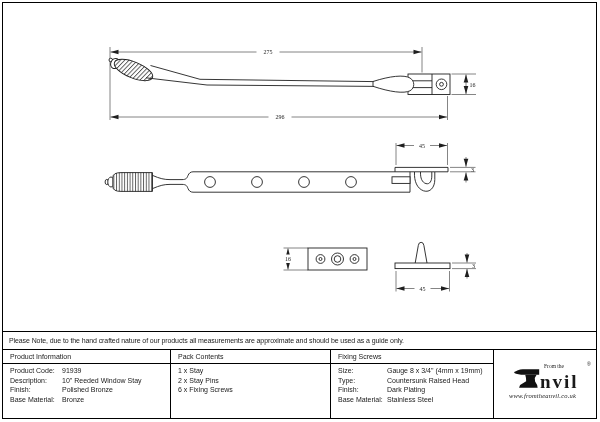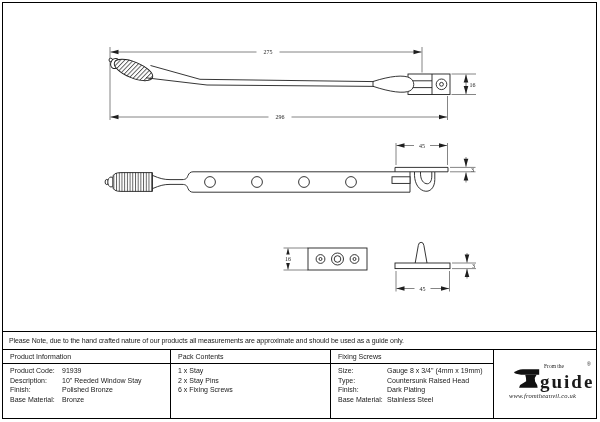--- a/index.html
+++ b/index.html
@@ -231,18 +231,18 @@
         <span class="v">Stainless Steel</span>
       </div>
     </div>
 
     <div id="logo-cell">
       <svg id="anvil-glyph" width="27" height="21" viewBox="0 0 32 24">
         <path d="M1,5.2 C4,2.4 7.5,1 11.5,1 L31,1 L31,7.6 L13,7.6 C8.5,7.6 4.2,6.9 1,5.2 Z" fill="#111"></path>
         <path d="M14.5,7.6 L28,7.6 L25.8,11.4 L26.2,15.6 L28.6,19.8 L29.2,23 L7.2,23 L8.4,19.6 L15.6,15.2 L15.4,11.4 Z" fill="#111"></path>
       </svg>
       <div id="logo-fromthe">From the</div>
-      <div id="logo-name">guide</div>
+      <div id="logo-name">nvil</div>
       <div id="logo-reg">®</div>
       <div id="logo-site">www.fromtheanvil.co.uk</div>
     </div>
   </div>
 </div>
 
 </body></html>

